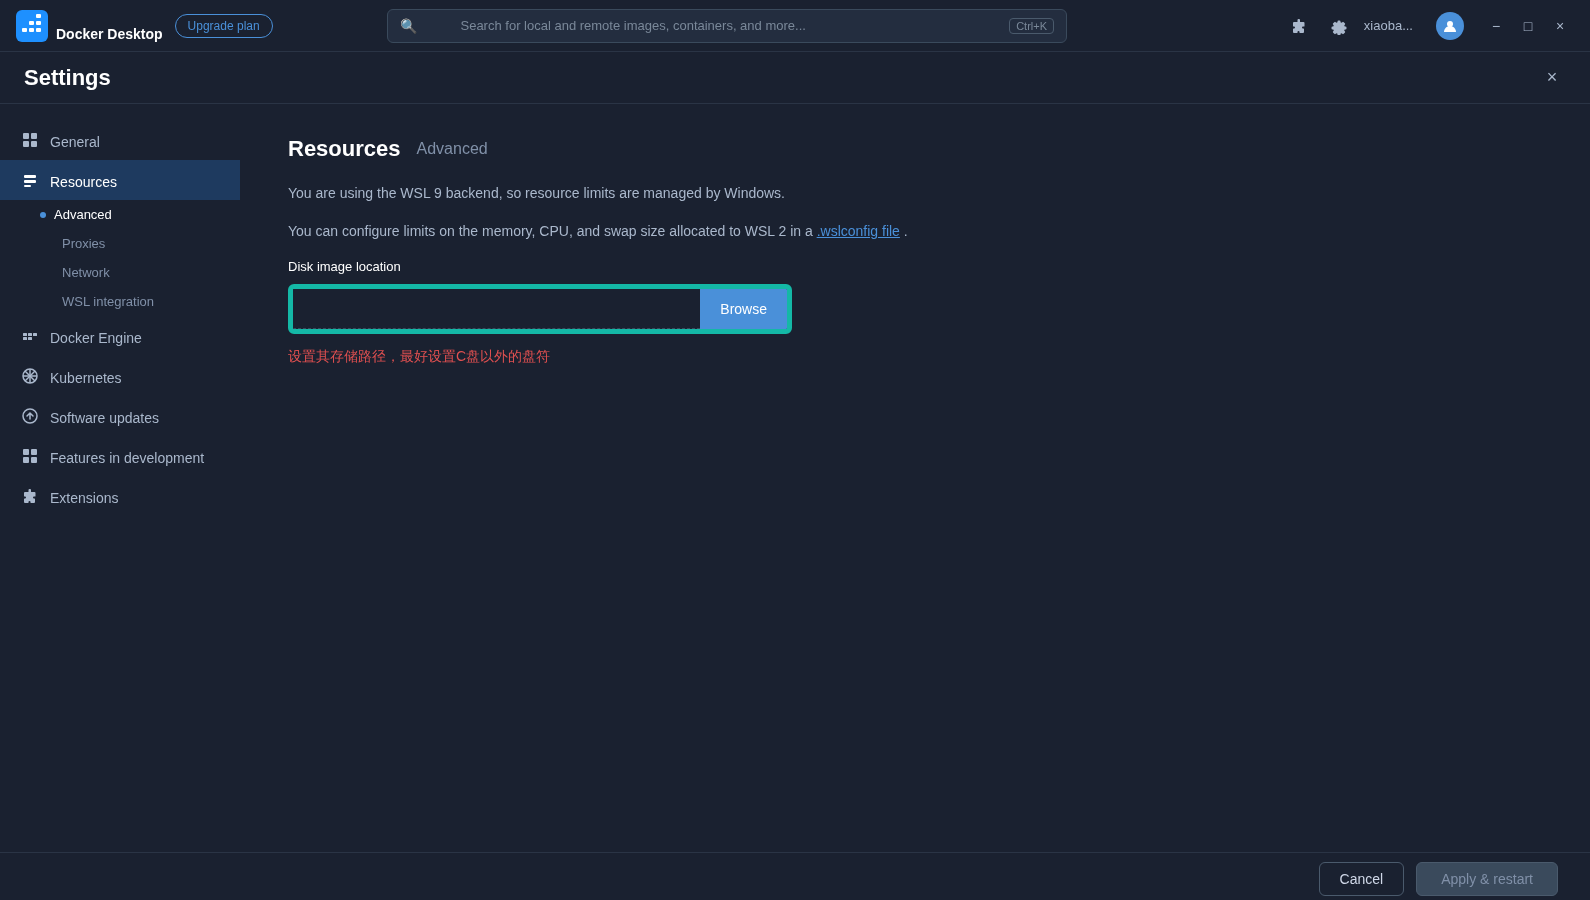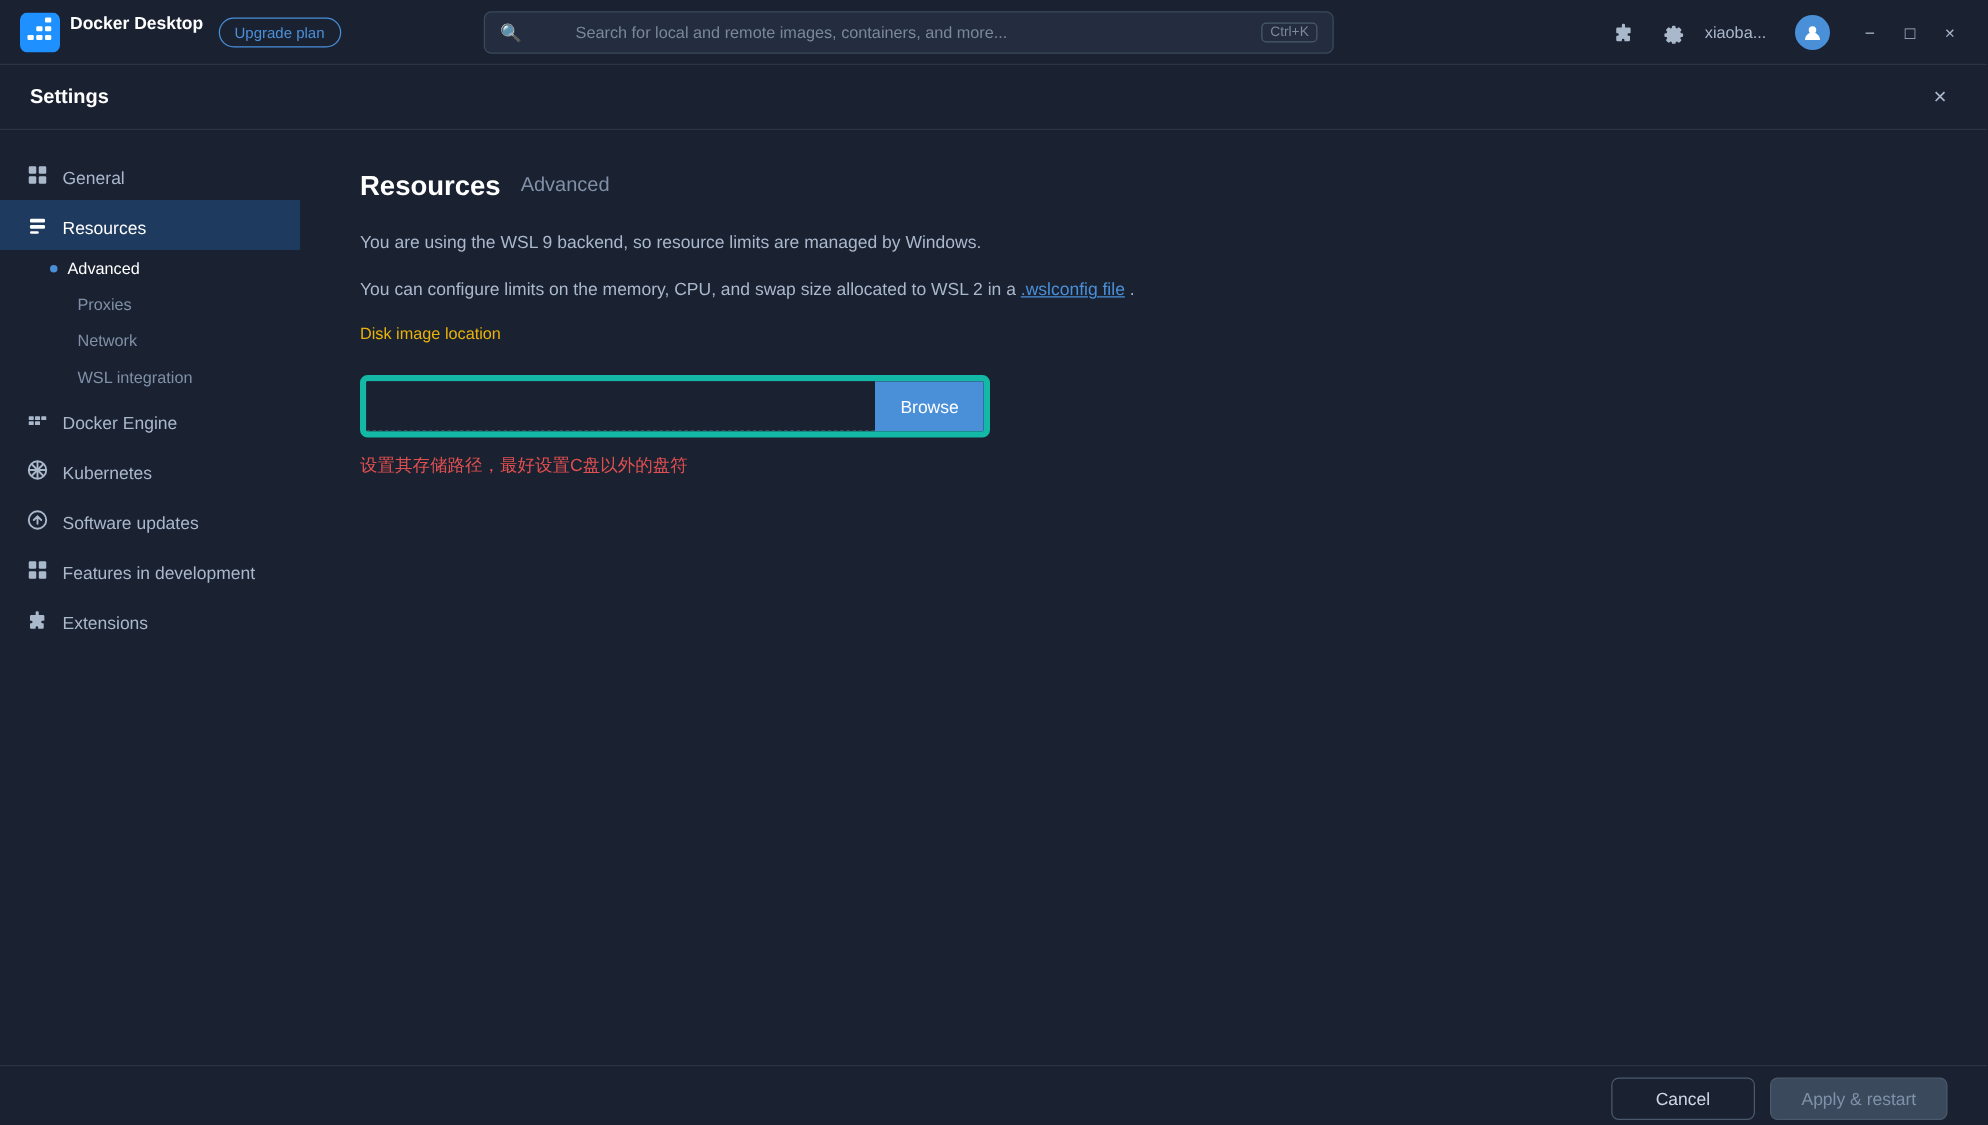--- a/index.html
+++ b/index.html
@@ -17,21 +17,21 @@
       height: 52px;
       background: #1a2130;
       display: flex;
       align-items: center;
       padding: 0 16px;
       gap: 12px;
       border-bottom: 1px solid #2a3445;
     }
     .titlebar-logo {
       display: flex;
-      align-items: flex-start;
+      align-items: flex-end;
       gap: 8px;
     }
     .docker-logo {
       width: 32px;
       height: 32px;
     }
     .app-name {
       font-size: 14px;
       font-weight: 600;
       color: #fff;
@@ -134,21 +134,21 @@
     
     .settings-header {
       height: 52px;
       display: flex;
       align-items: center;
       justify-content: space-between;
       padding: 0 24px;
       border-bottom: 1px solid #2a3445;
     }
     .settings-title {
-      font-size: 16px;
+      font-size: 22px;
       font-weight: 600;
       color: #fff;
     }
     .close-btn-header {
       width: 28px;
       height: 28px;
       display: flex;
       align-items: center;
       justify-content: center;
       color: #aab8cc;
@@ -242,22 +242,22 @@
       margin-bottom: 16px;
     }
     .wsl-link {
       color: #4a90d9;
       text-decoration: underline;
       cursor: pointer;
     }
 
     .field-label {
       font-size: 13px;
-      color: #eab308;
-      margin-bottom: 26px;
+      color: #ffffff;
+      margin-bottom: 10px;
       margin-top: 10px;
     }
 
     .disk-location-container {
       border: 5px solid #14b8a6;
       border-radius: 6px;
       display: flex;
       align-items: stretch;
       overflow: hidden;
       width: 504px;
@@ -296,21 +296,21 @@
       justify-content: flex-end;
       padding: 0 32px;
       gap: 12px;
       border-top: 1px solid #2a3445;
       background: #1a2130;
     }
     .btn-cancel {
       background: transparent;
       border: 1px solid #4a5a6c;
       color: #d0d8e8;
-      padding: 8px 35px;
+      padding: 8px 20px;
       border-radius: 6px;
       font-size: 14px;
       cursor: pointer;
     }
     .btn-apply {
       background: #3a4a5c;
       border: 1px solid #4a5a6c;
       color: #8090a8;
       padding: 8px 24px;
       border-radius: 6px;

